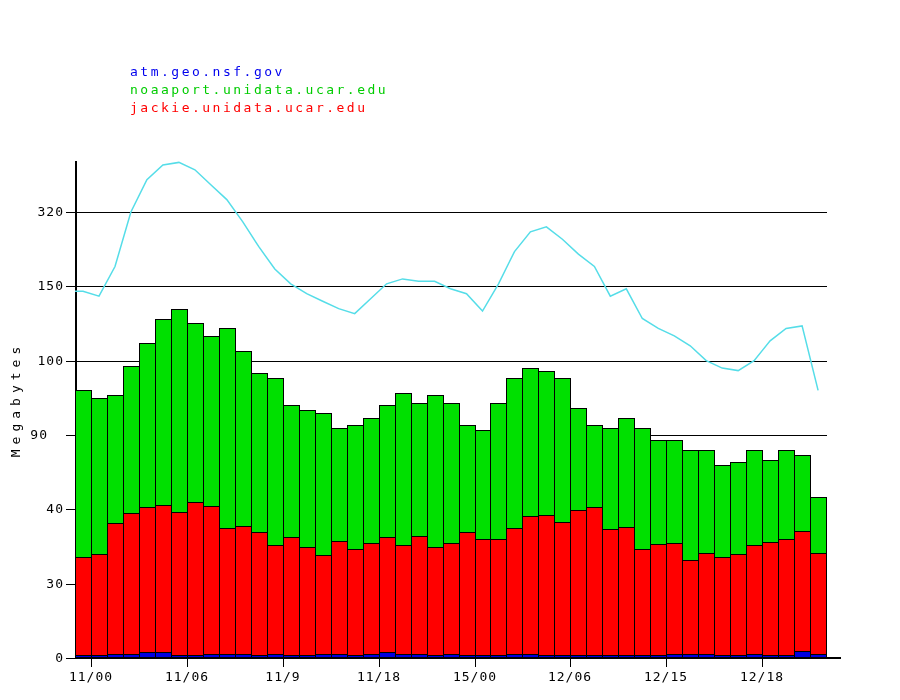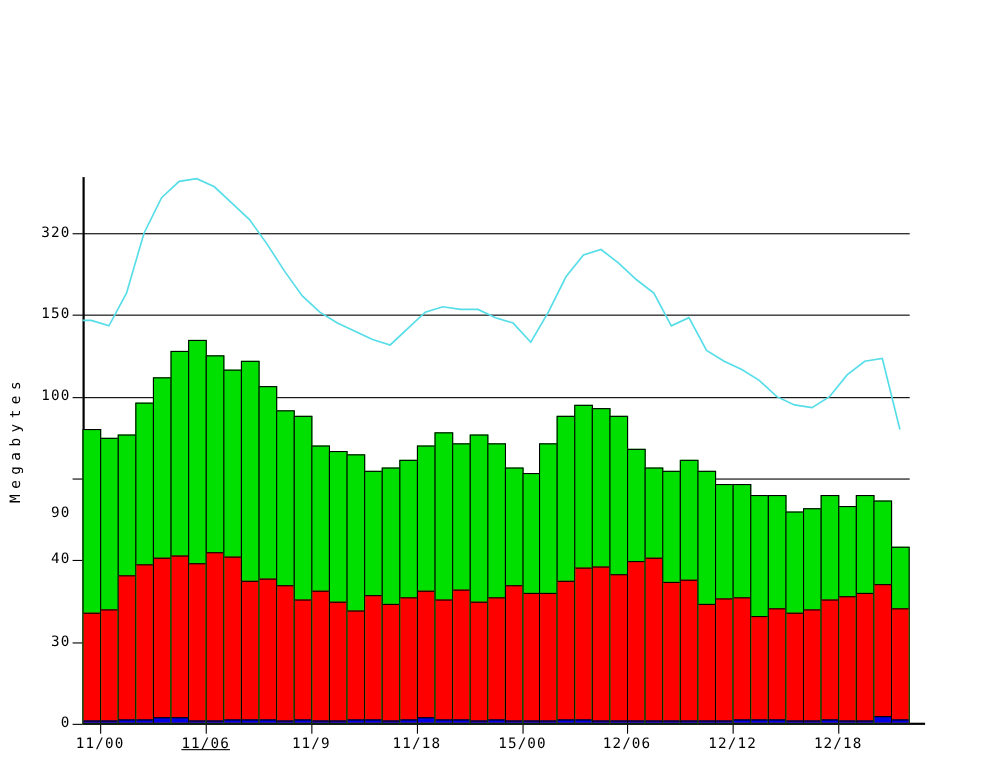--- a/index.html
+++ b/index.html
@@ -22,58 +22,63 @@
   .xticklabel{position:absolute;width:60px;text-align:center;font-size:13px;letter-spacing:1px;top:669px;}
   .bar{position:absolute;box-sizing:border-box;border:1px solid #000;}
   .seg{position:absolute;left:0;right:0;bottom:0;box-sizing:border-box;border-top:1px solid #000;}
   svg{position:absolute;left:0;top:0;}
 </style>
 </head>
 <body>
 
 <div id="page">
 
+  <div class="legend">
+    <div class="legend-item" id="leg0" style="color: rgb(0, 0, 238);">atm.geo.nsf.gov</div>
+    <div class="legend-item" id="leg1" style="color: rgb(0, 204, 0);">noaaport.unidata.ucar.edu</div>
+    <div class="legend-item" id="leg2" style="color: rgb(255, 0, 0);">jackie.unidata.ucar.edu</div>
+  </div>
 
   <div class="ylabel">Megabytes</div>
 
   <div id="plot">
     <div class="yaxis"></div>
     <div class="xaxis"></div>
   <div class="gridline" style="left: 75px; width: 752px; top: 435px;"></div>
       <div class="gridline" style="left: 75px; width: 752px; top: 361px;"></div>
       <div class="gridline" style="left: 75px; width: 752px; top: 286px;"></div>
       <div class="gridline" style="left: 75px; width: 752px; top: 212px;"></div>
       <div class="ytick" style="top: 658px;"></div>
       <div class="yticklabel" style="left: 24px; top: 650px;">0</div>
       <div class="ytick" style="top: 584px;"></div>
       <div class="yticklabel" style="left: 24px; top: 576px;">30</div>
       <div class="ytick" style="top: 509px;"></div>
       <div class="yticklabel" style="left: 24px; top: 501px;">40</div>
       <div class="ytick" style="top: 435px;"></div>
-      <div class="yticklabel" style="left: 24px; top: 427px; margin-top: 32px;">90</div>
+      <div class="yticklabel" style="left: 8px; top: 427px;">90</div>
       <div class="ytick" style="top: 361px;"></div>
       <div class="yticklabel" style="left: 24px; top: 353px;">100</div>
       <div class="ytick" style="top: 286px;"></div>
       <div class="yticklabel" style="left: 24px; top: 278px;">150</div>
       <div class="ytick" style="top: 212px;"></div>
       <div class="yticklabel" style="left: 24px; top: 204px;">320</div>
       <div class="xtick" style="left: 91px;"></div>
       <div class="xticklabel" style="left: 61px;">11/00</div>
       <div class="xtick" style="left: 187px;"></div>
-      <div class="xticklabel" style="left: 157px; text-decoration: underline;">11/06</div>
+      <div class="xticklabel" style="left: 157px;">11/06</div>
       <div class="xtick" style="left: 283px;"></div>
       <div class="xticklabel" style="left: 253px;">11/9</div>
       <div class="xtick" style="left: 379px;"></div>
       <div class="xticklabel" style="left: 349px;">11/18</div>
       <div class="xtick" style="left: 475px;"></div>
       <div class="xticklabel" style="left: 445px;">15/00</div>
       <div class="xtick" style="left: 570px;"></div>
       <div class="xticklabel" style="left: 540px;">12/06</div>
       <div class="xtick" style="left: 666px;"></div>
-      <div class="xticklabel" style="left: 636px;">12/12</div>
+      <div class="xticklabel" style="left: 636px;">12/15</div>
       <div class="xtick" style="left: 762px;"></div>
       <div class="xticklabel" style="left: 732px;">12/18</div>
       <div class="bar" style="left: 75px; width: 17px; top: 390px; height: 268px; background: rgb(0, 224, 0);">
         <div class="seg" style="height: 100px; background: rgb(255, 0, 0);"></div>
         <div class="seg" style="height: 2px; background: rgb(0, 0, 224);"></div>
       </div>
       <div class="bar" style="left: 91px; width: 17px; top: 398px; height: 260px; background: rgb(0, 224, 0);">
         <div class="seg" style="height: 103px; background: rgb(255, 0, 0);"></div>
         <div class="seg" style="height: 2px; background: rgb(0, 0, 224);"></div>
       </div>

